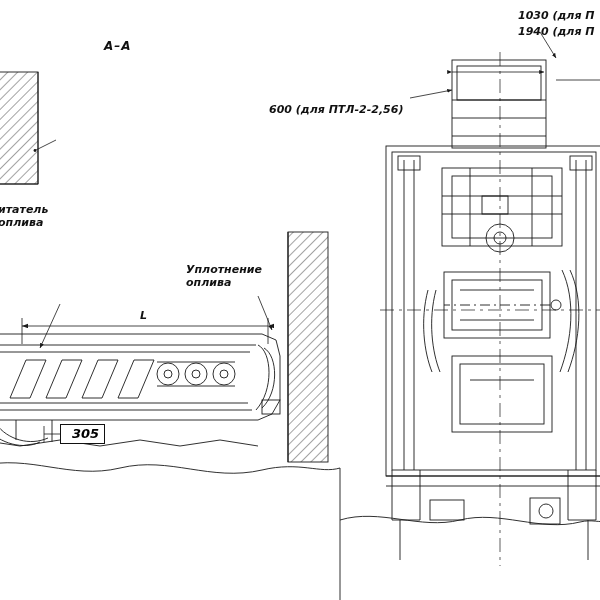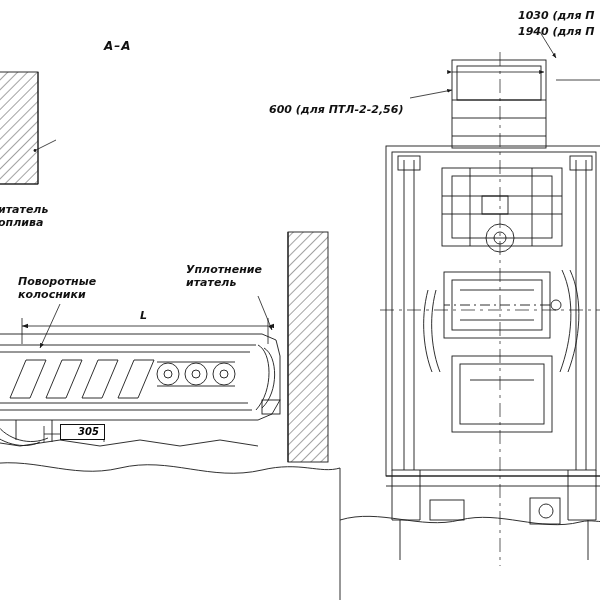--- a/index.html
+++ b/index.html
@@ -40,25 +40,25 @@
     font-style: italic;
     font-weight: bold;
   }
   .callout {
     font-size: 11px;
     font-style: italic;
     font-weight: bold;
   }
   .dim-box {
     position: absolute;
-    font-size: 10px;
+    font-size: 13px;
     font-style: italic;
     font-weight: bold;
     border: 1px solid #111;
-    padding: 1px 5px 2px 17px;
+    padding: 1px 5px 2px 11px;
     background: #fff;
   }
 </style>
 </head>
 <body>
 
 <div id="page">
 
   <svg class="drawing-svg" viewBox="0 0 600 600">
     <defs>
@@ -218,25 +218,23 @@
       <path d="M340,520 C380,508 420,530 460,520 C500,510 540,532 580,522 C592,519 600,523 606,521"></path>
     </g>
   </svg>
 
   <div class="lbl title-aa" style="left:104px; top:40px;">А–А</div>
 
 
   <div class="lbl callout" style="left:-2px; top:204px;">итатель
 оплива</div>
 
-  <div class="lbl callout" style="left:18px; top:276px;">Поворотные
-колосники</div>
 
   <div class="lbl callout" style="left:186px; top:264px;">Уплотнение
-итатель</div>
+оплива</div>
 
   <div class="lbl dim-txt" style="left:140px; top:310px;">L</div>
 
   <div class="dim-box" style="left:60px; top:424px;">305</div>
 
   <div class="lbl callout" style="left:236px; top:104px;margin-left:33px;">600 (для ПТЛ-2-2,56)</div>
 
   <div class="lbl callout" style="left:518px; top:10px;">1030 (для П</div>
   <div class="lbl callout" style="left:518px; top:26px;">1940 (для П</div>
 

